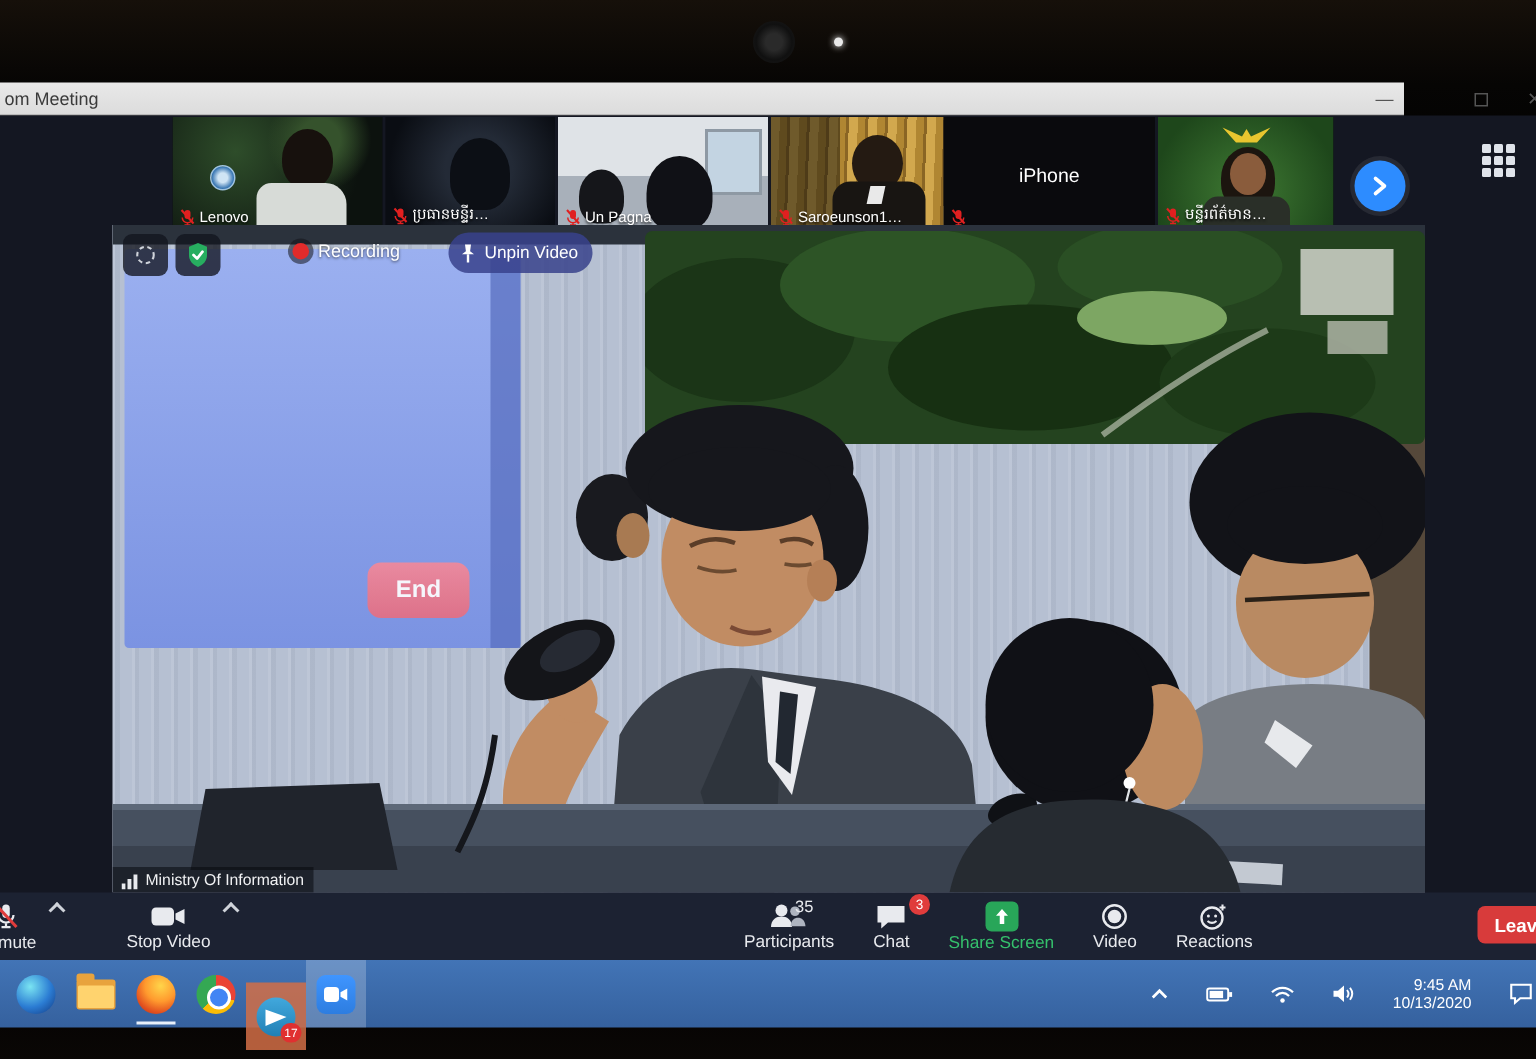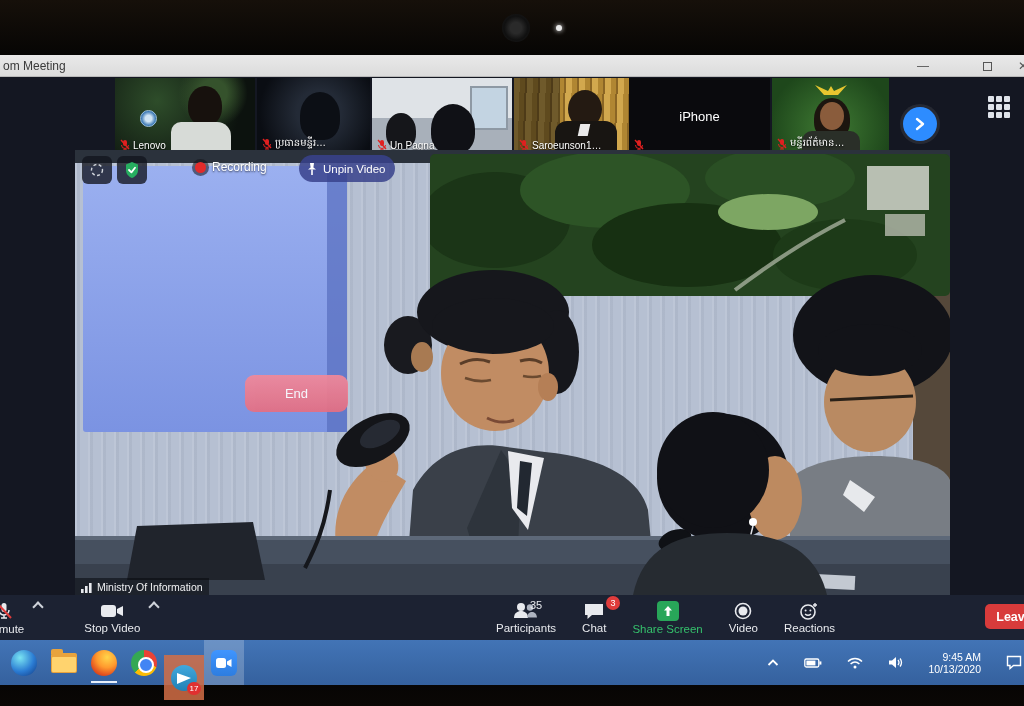--- a/index.html
+++ b/index.html
@@ -5,21 +5,21 @@
   * { margin:0; padding:0; box-sizing:border-box; }
   html,body { width:1024px; height:706px; }
   body { font-family:"Liberation Sans", sans-serif; background:#000; position:relative; overflow:hidden; }
   .laptop { position:absolute; inset:0; background:linear-gradient(180deg,#16100a 0%,#060504 8%,#000 20%,#000 90%,#0a0705 100%); overflow:hidden; }
 
   
   .webcam { position:absolute; left:502px; top:14px; width:28px; height:28px; border-radius:50%; background:radial-gradient(circle at 50% 50%, #2a2a2a 0 28%, #101010 60%, #1c1c1c); }
   .webcam-led { position:absolute; left:556px; top:25px; width:6px; height:6px; border-radius:50%; background:#e9e9e9; box-shadow:0 0 5px #fff; }
 
   
-  .titlebar { position:absolute; left:0; top:55px; width:1024px; height:22px; background:linear-gradient(180deg,#e9e9e9,#dcdcdc); border-bottom:1px solid #b9b9b9; }
+  .titlebar { position:absolute; left:0; top:55px; width:936px; height:22px; background:linear-gradient(180deg,#e9e9e9,#dcdcdc); border-bottom:1px solid #b9b9b9; }
   .titlebar .title { position:absolute; left:3px; top:4px; font-size:12px; color:#3a3a3a; }
   .winctl { position:absolute; top:0; height:22px; width:30px; text-align:center; font-size:12px; color:#555; line-height:22px; }
   .winctl.min { left:908px; } .winctl.max { left:972px; } .winctl.close { left:1008px; }
   .maxbox { display:inline-block; width:9px; height:9px; border:1px solid #555; vertical-align:middle; }
 
   
   .appbg { position:absolute; left:0; top:77px; width:1024px; height:563px; background:#141722; }
 
   
   .thumb { position:absolute; top:78px; height:76px; overflow:hidden; background:#0b0d12; }
@@ -51,21 +51,21 @@
   .t6 .emblem { position:absolute; left:50%; top:4px; transform:translateX(-50%); }
 
   .next-btn { position:absolute; left:903px; top:107px; width:34px; height:34px; border-radius:50%; background:#2d8cff; display:flex; align-items:center; justify-content:center; box-shadow:0 0 0 3px rgba(255,255,255,.08); }
   .gallery { position:absolute; left:988px; top:96px; width:22px; height:22px; display:grid; grid-template-columns:repeat(3,1fr); gap:2px; }
   .gallery span { background:#dfe3ea; border-radius:1px; }
 
   
   .stage { position:absolute; left:75px; top:150px; width:875px; height:445px; overflow:hidden; background:#b6c0d2; }
   .stage .blinds { position:absolute; inset:0; background:repeating-linear-gradient(90deg, rgba(255,255,255,.10) 0 2px, rgba(40,50,70,.06) 2px 5px, transparent 5px 13px); }
   .stage svg.scene { position:absolute; inset:0; }
-  .end-pill { position:absolute; left:170px; top:225px; width:103px; height:37px; border-radius:9px; background:linear-gradient(180deg,#f2899a,#e66f82); display:flex; align-items:center; justify-content:center; color:#fff; font-size:13px; font-weight:normal; opacity:.92; }
+  .end-pill { position:absolute; left:170px; top:225px; width:68px; height:37px; border-radius:9px; background:linear-gradient(180deg,#f2899a,#e66f82); display:flex; align-items:center; justify-content:center; color:#fff; font-size:16px; font-weight:bold; opacity:.92; }
   .ov-chip { position:absolute; top:6px; width:30px; height:28px; border-radius:6px; background:rgba(18,21,30,.78); display:flex; align-items:center; justify-content:center; }
   .chip1 { left:7px; } .chip2 { left:42px; }
   .rec-wrap { position:absolute; left:120px; top:10px; display:flex; align-items:center; gap:6px; }
   .rec-dot { width:11px; height:11px; border-radius:50%; background:#e22b2b; box-shadow:0 0 0 3px rgba(20,20,25,.55); }
   .rec-label { color:#fff; font-size:12px; text-shadow:0 1px 2px rgba(0,0,0,.7); }
   .unpin { position:absolute; left:224px; top:5px; height:27px; padding:0 10px 0 7px; border-radius:14px; background:rgba(56,66,140,.85); display:flex; align-items:center; gap:5px; color:#fff; font-size:11.5px; }
   .src-label { position:absolute; left:0px; top:428px; height:18px; padding:0 6px; background:rgba(8,9,14,.55); display:flex; align-items:center; gap:4px; color:#f0f1f3; font-size:10.5px; }
 
   
   .toolbar { position:absolute; left:0; top:595px; width:1024px; height:45px; background:#1c2232; }

